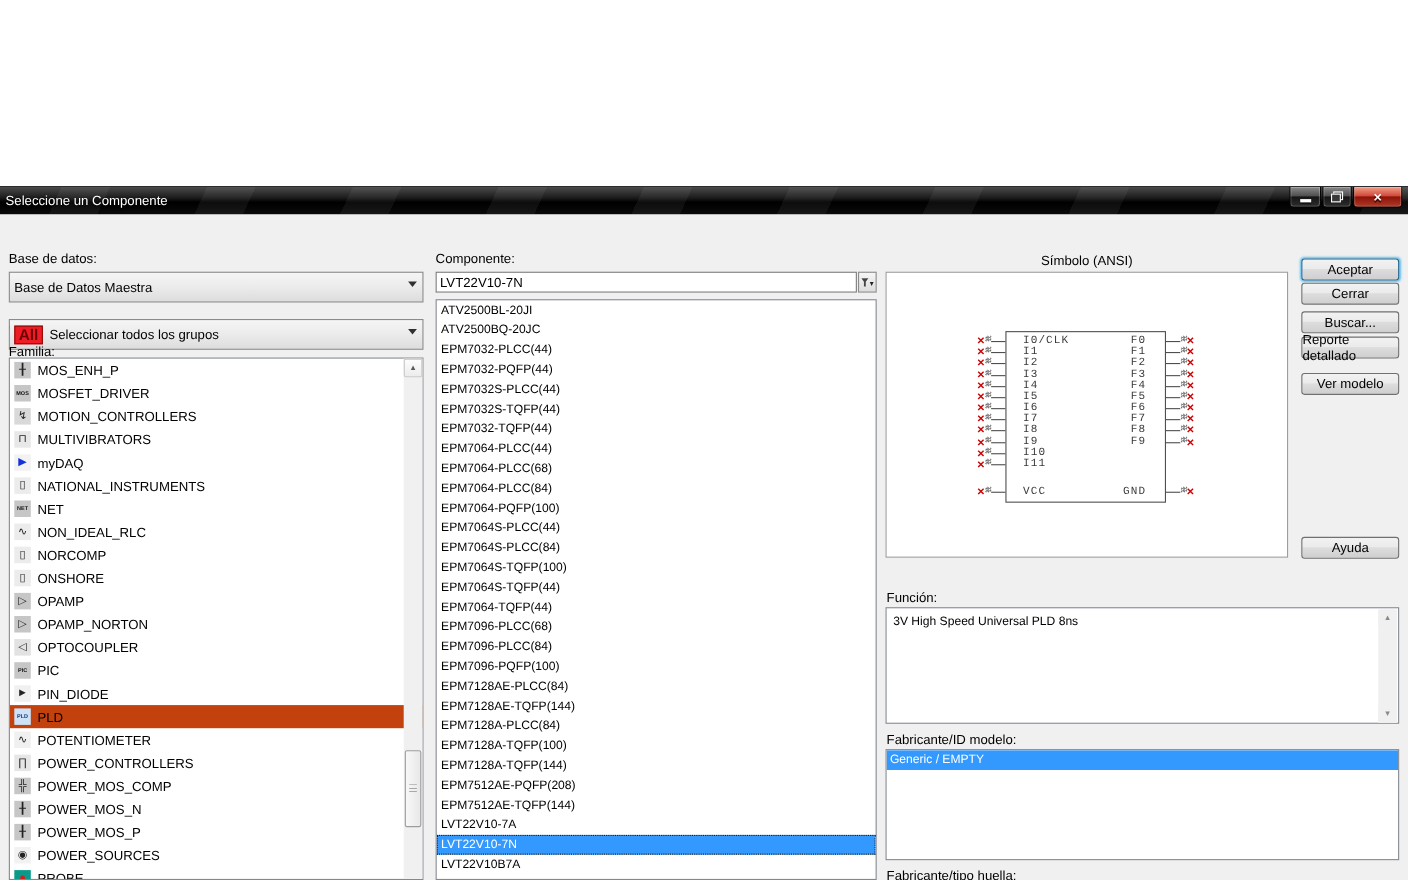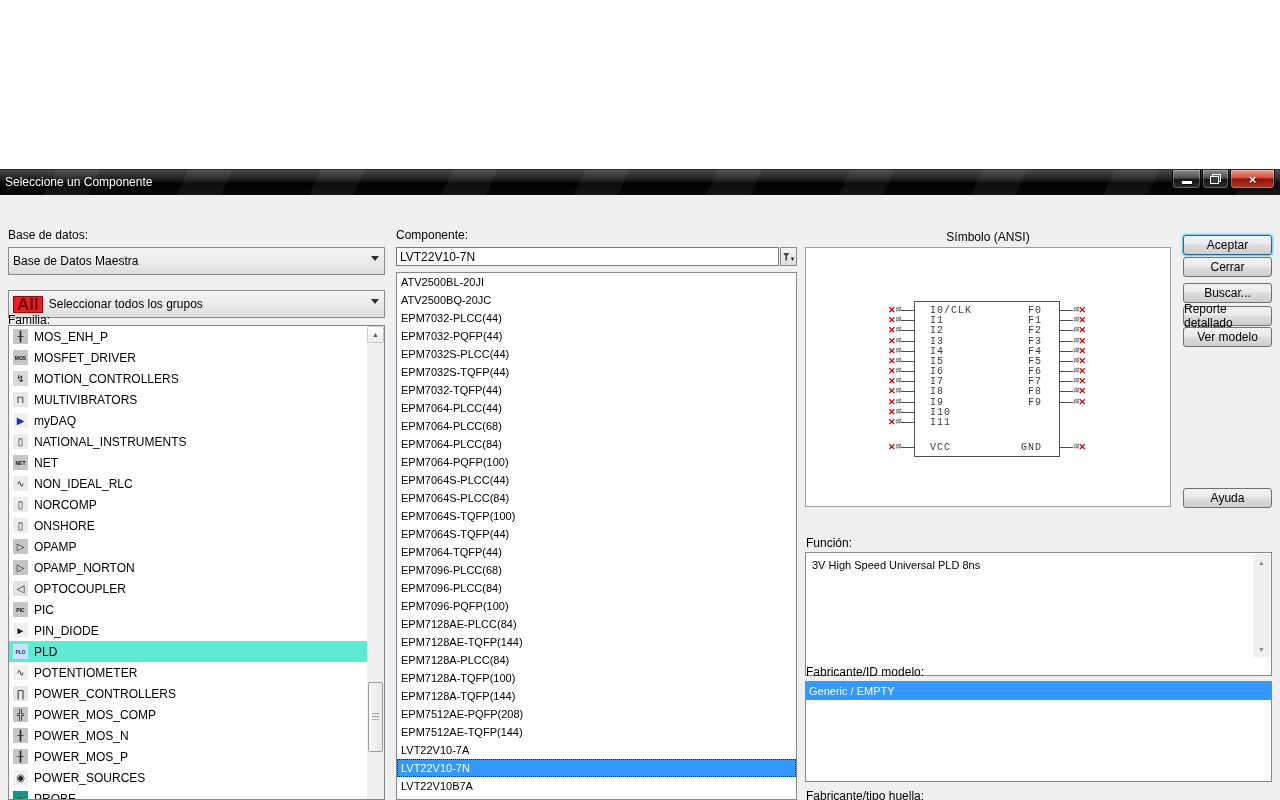--- a/index.html
+++ b/index.html
@@ -41,27 +41,27 @@
   .dlgbody { position:absolute; left:0; top:26px; width:1280px; height:605px; background:#f0f0f0; overflow:hidden; }
   .lbl { position:absolute; font-size:12px; white-space:nowrap; }
   
   .combo {
     position:absolute; height:28px; border:1px solid #8b8b8b;
     background:linear-gradient(180deg,#f5f5f5 0%,#ebebeb 50%,#dddddd 100%);
     display:flex; align-items:center; font-size:12px; padding:0 18px 0 4px; overflow:hidden;
   }
   .combo .carrow{ position:absolute; right:5px; top:8px; width:0; height:0; border:4px solid transparent; border-top:5px solid #303030; }
   .badge-all{
-    background:#ee1c25; color:#6b0000; font-weight:bold; font-size:17px;
+    background:#ee1c25; color:#6b0000; font-weight:bold; font-size:14px;
     padding:1px 3px; margin-right:6px; line-height:13px; border:1px solid #8d0b0b;
   }
   
   .listbox { position:absolute; background:#fff; border:1px solid #828790; overflow:hidden; }
   .fam-row { height:21px; display:flex; align-items:center; padding-left:4px; font-size:12px; white-space:nowrap; }
-  .fam-row.sel { background:#5eead4; }
+  .fam-row.sel { background:#c2410c; }
   .fam-icon {
     width:15px; height:15px; min-width:15px; margin-right:6px;
     display:flex; align-items:center; justify-content:center;
     font-size:10px; line-height:10px;
   }
   .fam-icon.txt { font-size:5px; font-weight:bold; letter-spacing:0; }
   .comp-row { height:18px; line-height:18px; font-size:11px; padding-left:4px; white-space:nowrap; }
   .comp-row.sel { background:#3399ff; color:#fff; outline:1px dotted #1a1a1a; outline-offset:-1px; }
   .mrow { height:18px; line-height:18px; font-size:11px; padding-left:3px; white-space:nowrap; }
   .mrow.sel { background:#3399ff; color:#fff; }
@@ -425,25 +425,25 @@
           <span class="m">♯♯</span>
           <span class="x">✕</span>
         </div>
         <span class="pinlbl r" style="top: 195px; right: 128px;">GND</span>
       </div>
 
     <div class="btn default" style="top:40px;">Aceptar</div>
     <div class="btn" style="top:62px;">Cerrar</div>
     <div class="btn" style="top:88px;">Buscar...</div>
     <div class="btn" style="top:111px;">Reporte detallado</div>
-    <div class="btn" style="top:132px;text-align:right;">Ver modelo</div>
+    <div class="btn" style="top:144px;text-align:right;">Ver modelo</div>
     <div class="btn" style="top:293px;">Ayuda</div>
 
     <span class="lbl" style="left:806px;top:341px;">Función:</span>
-    <div class="listbox" style="left:805px;top:357px;width:467px;height:124px;">
+    <div class="listbox" style="left:805px;top:357px;width:467px;height:106px;">
       <div style="position:absolute;left:6px;top:6px;font-size:11px;">3V High Speed Universal PLD 8ns</div>
       <div class="sbtrack" style="right:1px;top:1px;height:104px;left:auto;">
         <div class="sbarrow" style="top:0;border:none;background:#f0f0f0;color:#8a8a8a;">▲</div>
         <div class="sbarrow" style="bottom:0;border:none;background:#f0f0f0;color:#8a8a8a;">▼</div>
       </div>
     </div>
 
     <span class="lbl" style="left:806px;top:470px;">Fabricante/ID modelo:</span>
     <div class="listbox" style="left:805px;top:486px;width:467px;height:101px;">
         <div class="mrow sel">Generic / EMPTY</div>

